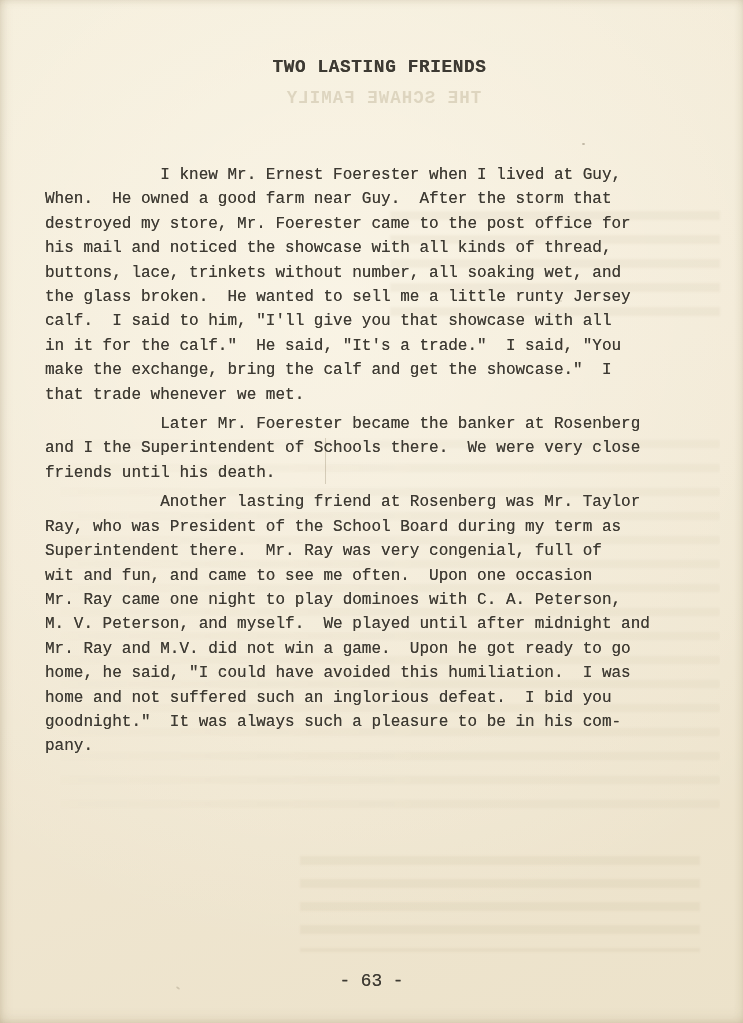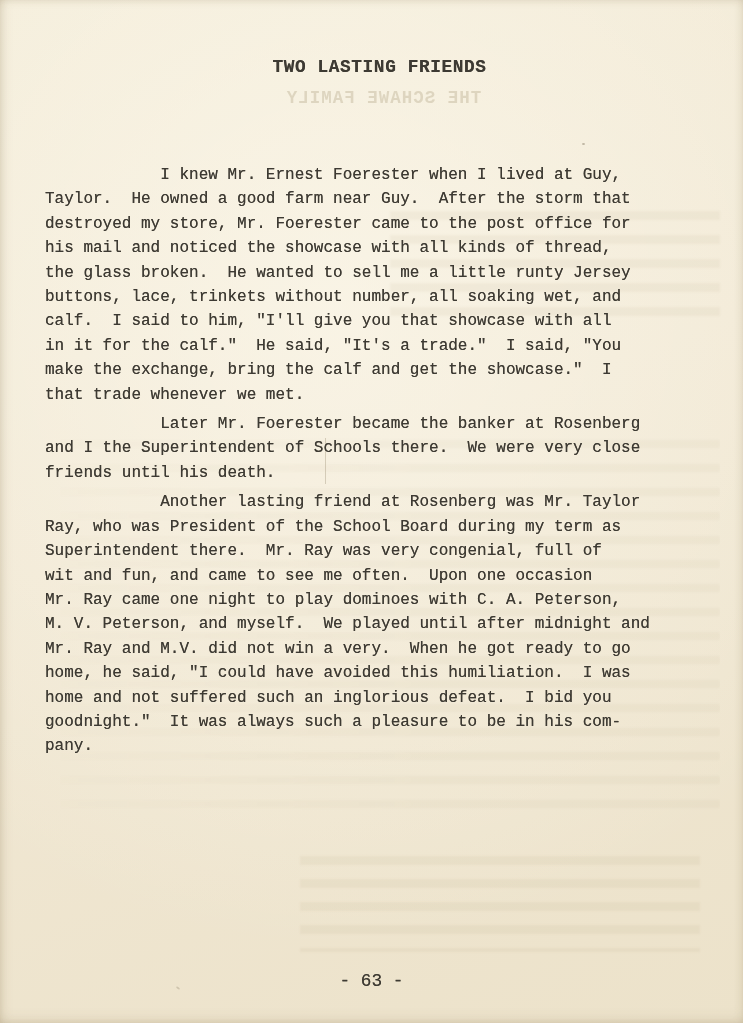--- a/index.html
+++ b/index.html
@@ -123,43 +123,43 @@
   <div class="speck s1"></div>
   <div class="speck s2"></div>
   <div class="speck s3"></div>
   <div class="crease"></div>
 
   <div class="title ink">TWO LASTING FRIENDS</div>
 
   <div class="content ink">
       <div class="para">
         <div class="line">            I knew Mr. Ernest Foerester when I lived at Guy,</div>
-        <div class="line">Taylor.  He owned a good farm near Guy.  After the storm that</div>
+        <div class="line">When.  He owned a good farm near Guy.  After the storm that</div>
         <div class="line">destroyed my store, Mr. Foerester came to the post office for</div>
         <div class="line">his mail and noticed the showcase with all kinds of thread,</div>
+        <div class="line">buttons, lace, trinkets without number, all soaking wet, and</div>
         <div class="line">the glass broken.  He wanted to sell me a little runty Jersey</div>
-        <div class="line">buttons, lace, trinkets without number, all soaking wet, and</div>
         <div class="line">calf.  I said to him, "I'll give you that showcase with all</div>
         <div class="line">in it for the calf."  He said, "It's a trade."  I said, "You</div>
         <div class="line">make the exchange, bring the calf and get the showcase."  I</div>
         <div class="line">that trade whenever we met.</div>
       </div>
       <div class="para">
         <div class="line">            Later Mr. Foerester became the banker at Rosenberg</div>
         <div class="line">and I the Superintendent of Schools there.  We were very close</div>
         <div class="line">friends until his death.</div>
       </div>
       <div class="para">
         <div class="line">            Another lasting friend at Rosenberg was Mr. Taylor</div>
         <div class="line">Ray, who was President of the School Board during my term as</div>
         <div class="line">Superintendent there.  Mr. Ray was very congenial, full of</div>
         <div class="line">wit and fun, and came to see me often.  Upon one occasion</div>
         <div class="line">Mr. Ray came one night to play dominoes with C. A. Peterson,</div>
         <div class="line">M. V. Peterson, and myself.  We played until after midnight and</div>
-        <div class="line">Mr. Ray and M.V. did not win a very.  When he got ready to go</div>
+        <div class="line">Mr. Ray and M.V. did not win a game.  Upon he got ready to go</div>
         <div class="line">home, he said, "I could have avoided this humiliation.  I was</div>
         <div class="line">home and not suffered such an inglorious defeat.  I bid you</div>
         <div class="line">goodnight."  It was always such a pleasure to be in his com-</div>
         <div class="line">pany.</div>
       </div>
     </div>
 
   <div class="footer ink">- 63 -</div>
 
 </div>

